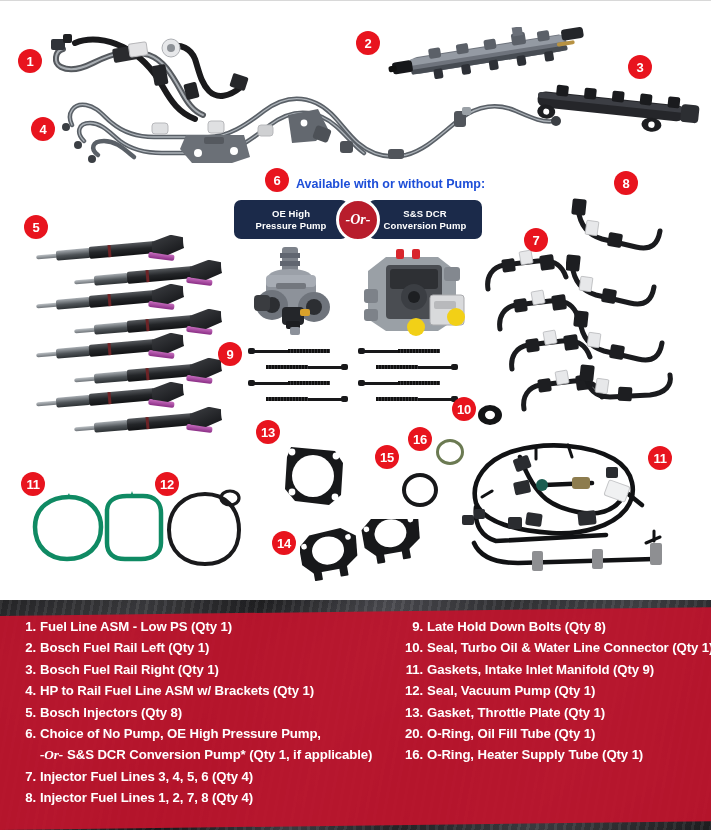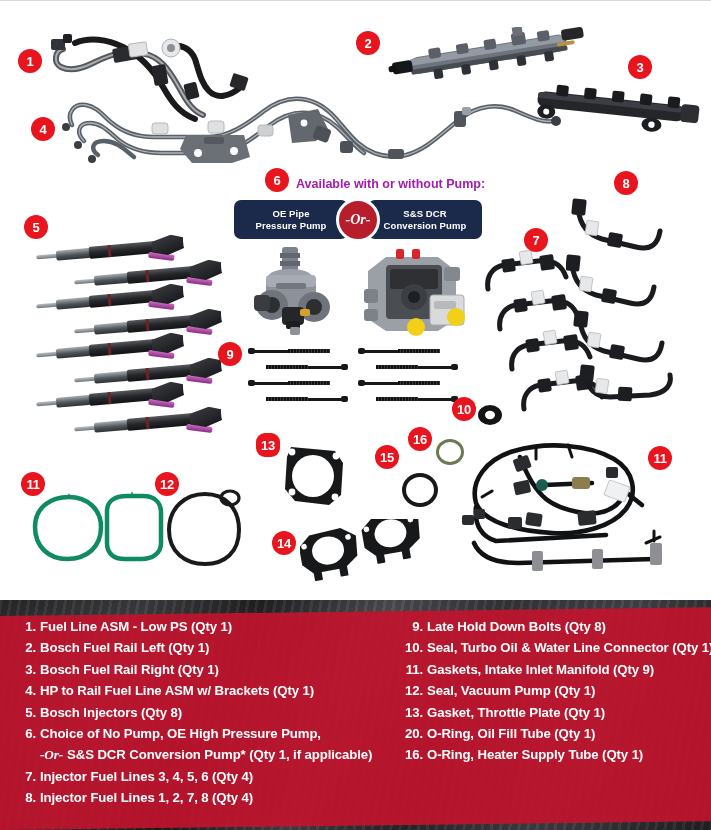--- a/index.html
+++ b/index.html
@@ -31,21 +31,21 @@
     display:flex; align-items:center; justify-content:center;
     line-height:1;
     letter-spacing:-0.3px;
     z-index:40;
     box-shadow:0 0 0 0 rgba(0,0,0,0);
   }
 
   
   #pump-header {
     position:absolute; left:296px; top:176px;
-    font-size:12.5px; font-weight:bold; color:#a21caf;
+    font-size:12.5px; font-weight:bold; color:#1d4ed8;
     white-space:nowrap;
   }
   #pump-bar {
     position:absolute; left:234px; top:199px; width:248px; height:39px;
     display:flex; align-items:center; justify-content:space-between;
   }
   .pump-pill {
     width:114px; height:39px; background:#1b2a4a; color:#fff;
     border-radius:7px;
     display:flex; flex-direction:column; align-items:center; justify-content:center;
@@ -252,21 +252,21 @@
         <circle cx="498" cy="32" r="5" fill="#3b3f44"></circle>
       </svg>
     </div>
     <div class="callout" style="left:31px; top:116px;">4</div>
 
     <div id="pump-header">Available with or without Pump:</div>
     <div class="callout" style="left:265px; top:167px;">6</div>
 
     <div id="pump-bar">
       <div class="pump-pill">
-        <span>OE Pipe</span>
+        <span>OE High</span>
         <span>Pressure Pump</span>
       </div>
       <div id="or-badge">-Or-</div>
       <div class="pump-pill">
         <span>S&amp;S DCR</span>
         <span>Conversion Pump</span>
       </div>
     </div>
 
     <div class="part" style="left:246px; top:242px; width:106px; height:96px;">
@@ -506,21 +506,21 @@
     <div class="part" style="left:279px; top:442px; width:70px; height:68px;">
       <svg width="70" height="68" viewBox="0 0 70 68">
         <path d="M12,4 L56,8 L64,20 L62,52 L50,62 L16,58 L6,46 L8,14 Z" fill="#17181a"></path>
         <circle cx="34" cy="33" r="21" fill="#ffffff"></circle>
         <circle cx="13" cy="9" r="3.4" fill="#ffffff"></circle>
         <circle cx="57" cy="13" r="3.4" fill="#ffffff"></circle>
         <circle cx="13" cy="49" r="3.4" fill="#ffffff"></circle>
         <circle cx="56" cy="54" r="3.4" fill="#ffffff"></circle>
       </svg>
     </div>
-    <div class="callout" style="left:256px; top:432px;border-radius:9px;">13</div>
+    <div class="callout" style="left:256px; top:419px;">13</div>
 
     <div class="part" style="left:300px; top:518px; width:140px; height:70px;">
       <svg width="140" height="70" viewBox="0 0 140 70">
         <g transform="rotate(-10 38 42)">
           <path d="M2,22 L14,12 L46,10 L60,20 L58,40 L44,50 L12,50 L2,40 Z" fill="#17181a"></path>
           <ellipse cx="30" cy="30" rx="16" ry="14" fill="#ffffff"></ellipse>
           <circle cx="7" cy="22" r="2.8" fill="#ffffff"></circle>
           <circle cx="52" cy="20" r="2.8" fill="#ffffff"></circle>
           <rect x="12" y="48" width="8" height="10" rx="1" fill="#17181a"></rect>
           <rect x="38" y="48" width="8" height="10" rx="1" fill="#17181a"></rect>

